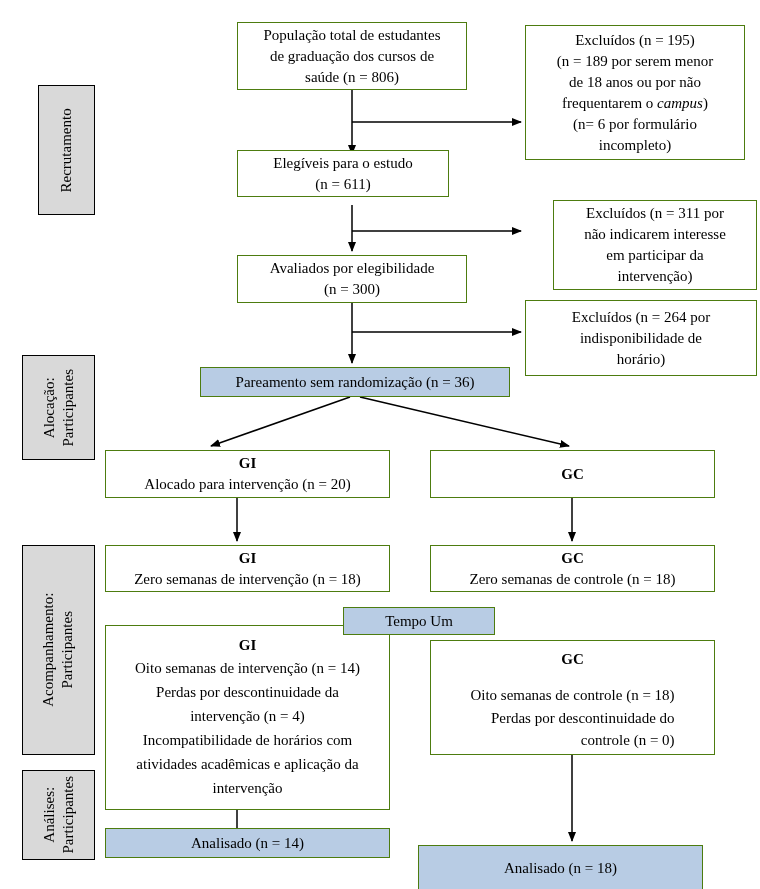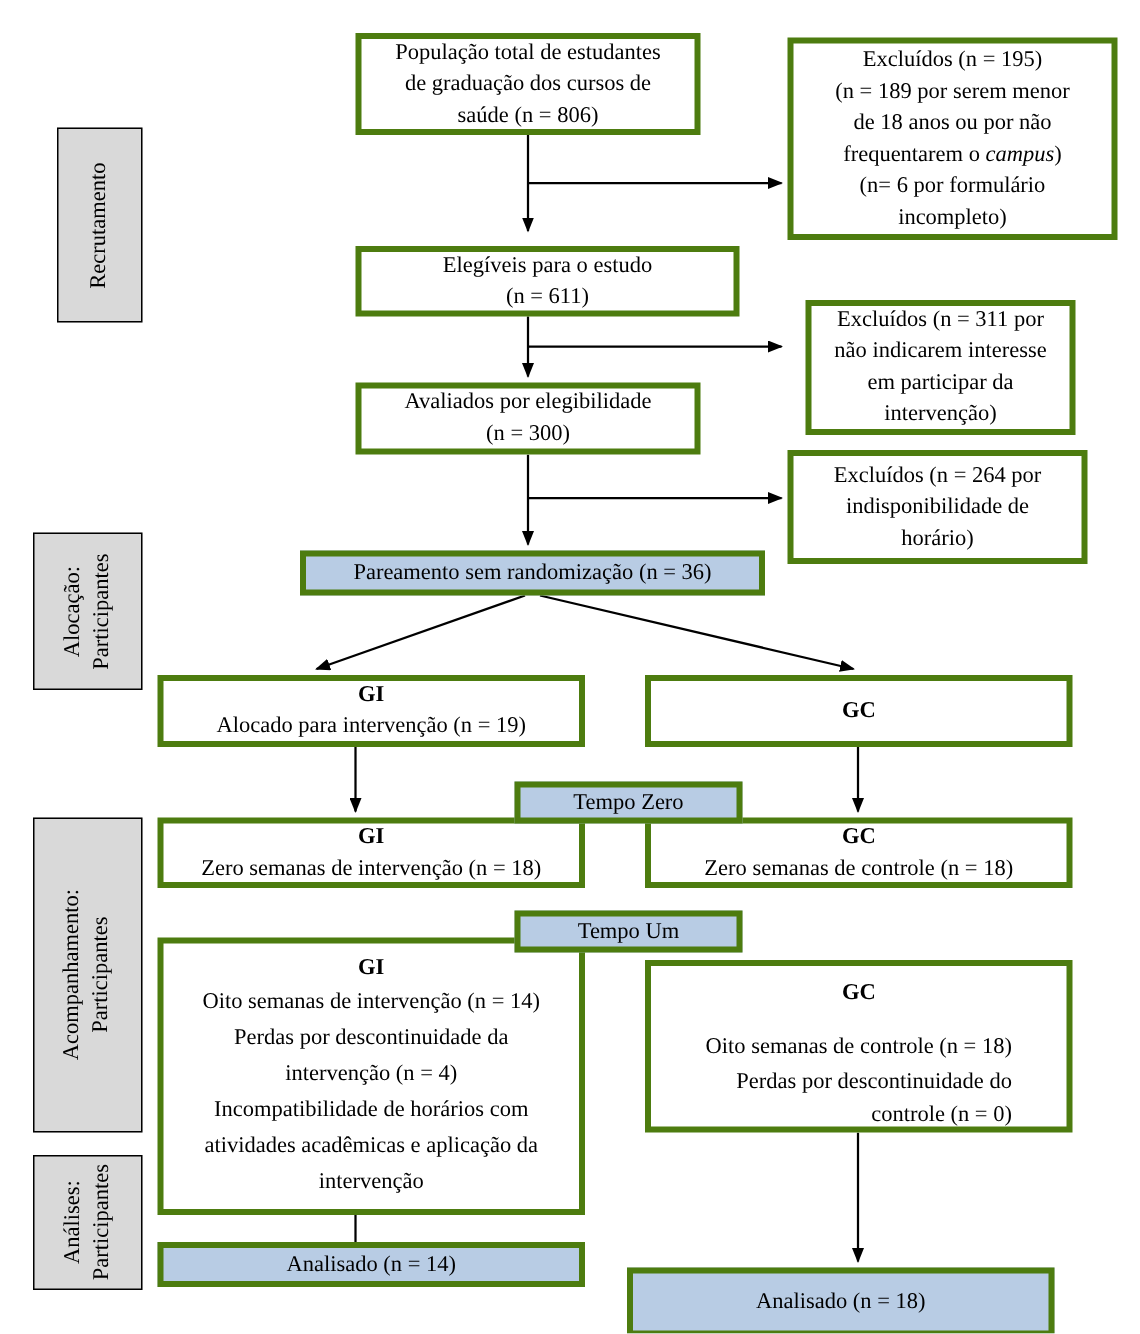--- a/index.html
+++ b/index.html
@@ -1,21 +1,21 @@
 <!DOCTYPE html>
 <html style="--blue: #b8cce4; --gray: #d9d9d9; --border: #000000;"><head>
 <meta charset="utf-8">
 <style>
   * { margin:0; padding:0; box-sizing:border-box; }
   html,body { background:#ffffff; }
   body { font-family:"Liberation Serif","DejaVu Serif",serif; color:#000; }
   .canvas { position:relative; width:760px; height:889px; background:#fff; overflow:hidden; }
   .arrows { position:absolute; left:0; top:0; width:760px; height:889px; z-index:0; }
   .box {
-    position:absolute; border:4px solid #4d7c0f; background:#fff;
+    position:absolute; border:1px solid #4d7c0f; background:#fff;
     display:flex; flex-direction:column; align-items:center; justify-content:center;
     text-align:center; font-size:15px; line-height:1.4; white-space:pre-line;
     padding:2px 6px; z-index:1;
   }
   .box .title { font-weight:bold; }
   .blue { background:var(--blue,#b8cce4);text-align:center; }
   .ontop { z-index:3; }
   .it { font-style:italic;text-align:right; }
   .lh-lg { line-height:1.6; }
   .gc-gap { margin-top:14px; line-height:1.5;text-align:right; }
@@ -69,70 +69,67 @@
   <div class="vlabel" style="left:22px;top:770px;width:73px;height:90px">
     <div class="rot">Análises:
 Participantes</div>
   </div>
 
   <div class="box" style="left:237px;top:22px;width:230px;height:68px">
     <div>População total de estudantes
 de graduação dos cursos de
 saúde (n = 806)</div>
   </div>
-  <div class="box" style="left:237px;top:164px;width:256px;height:47px">
+  <div class="box" style="left:237px;top:150px;width:212px;height:47px">
     <div>Elegíveis para o estudo
 (n = 611)</div>
   </div>
   <div class="box" style="left:237px;top:255px;width:230px;height:48px">
     <div>Avaliados por elegibilidade
 (n = 300)</div>
   </div>
   <div class="box blue" style="left:200px;top:367px;width:310px;height:30px">
     <div>Pareamento sem randomização (n = 36)</div>
   </div>
 
   <div class="box" style="left:525px;top:25px;width:220px;height:135px">
     <div><span>Excluídos (n = 195)
 (n = 189 por serem menor
 de 18 anos ou por não
 frequentarem o </span><span class="it">campus</span><span>)
 (n= 6 por formulário
 incompleto)</span></div>
   </div>
-  <div class="box" style="left:537px;top:200px;width:180px;height:90px">
+  <div class="box" style="left:553px;top:200px;width:204px;height:90px">
     <div>Excluídos (n = 311 por
 não indicarem interesse
 em participar da
 intervenção)</div>
   </div>
-  <div class="box" style="left:525px;top:300px;width:200px;height:76px">
+  <div class="box" style="left:525px;top:300px;width:232px;height:76px">
     <div>Excluídos (n = 264 por
 indisponibilidade de
 horário)</div>
   </div>
 
   <div class="box" style="left:105px;top:450px;width:285px;height:48px">
     <div class="title">GI</div>
-    <div>Alocado para intervenção (n = 19)</div>
+    <div>Alocado para intervenção (n = 20)</div>
   </div>
   <div class="box" style="left:430px;top:450px;width:285px;height:48px">
     <div class="title">GC</div>
   </div>
 
   <div class="box" style="left:105px;top:545px;width:285px;height:47px">
     <div class="title">GI</div>
     <div>Zero semanas de intervenção (n = 18)</div>
   </div>
   <div class="box" style="left:430px;top:545px;width:285px;height:47px">
     <div class="title">GC</div>
     <div>Zero semanas de controle (n = 18)</div>
-  </div>
-  <div class="box blue ontop" style="left:343px;top:521px;width:152px;height:28px">
-    <div>Tempo Zero</div>
   </div>
 
   <div class="box" style="left:105px;top:625px;width:285px;height:185px">
     <div class="title">GI</div>
     <div class="lh-lg">Oito semanas de intervenção (n = 14)
 Perdas por descontinuidade da
 intervenção (n = 4)
 Incompatibilidade de horários com
 atividades acadêmicas e aplicação da
 intervenção</div>

